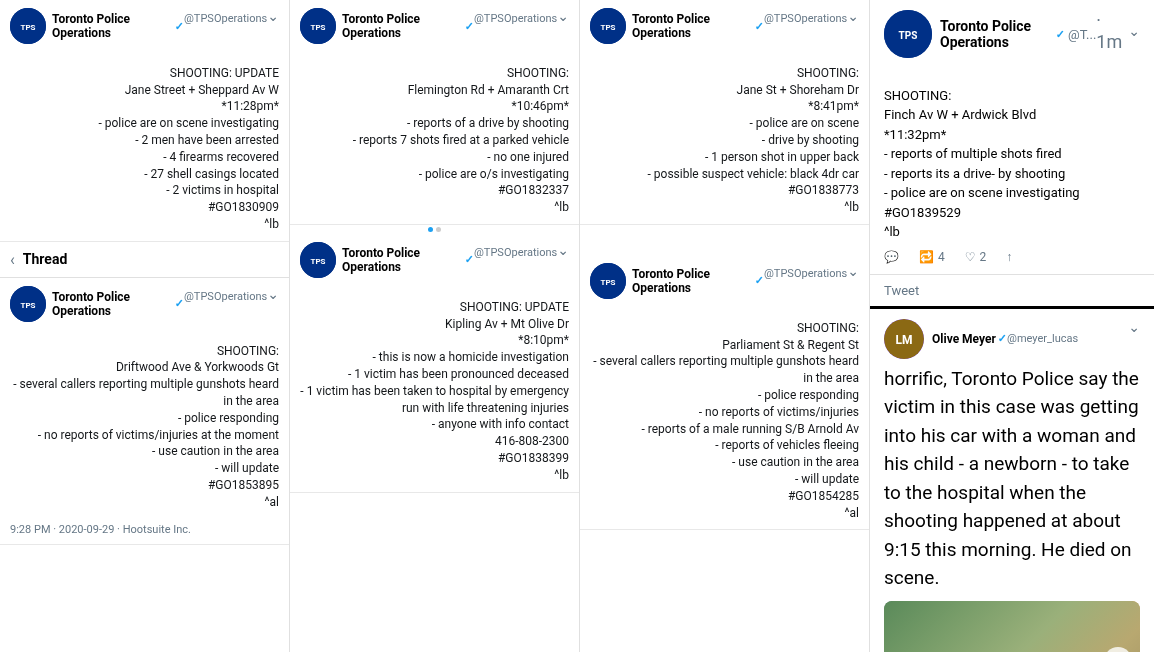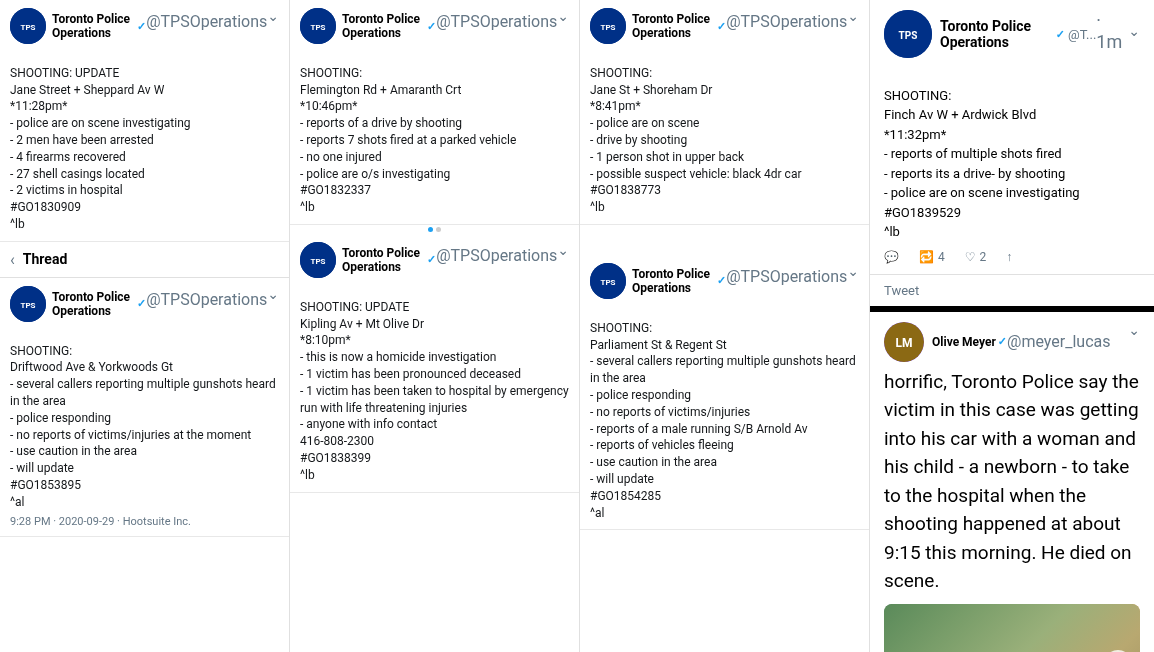--- a/index.html
+++ b/index.html
@@ -91,28 +91,29 @@
       gap: 2px;
     }
 
     .verified-badge {
       color: #1da1f2;
       font-size: 11px;
     }
 
     .account-handle {
       color: #657786;
-      font-size: 16px;
+      font-size: 11px;
     }
 
     .tweet-text {
       font-size: 12px;
       line-height: 1.4;
       white-space: pre-line;
       color: #14171a;
+      text-align: right;
     }
 
     .chevron-icon {
       color: #657786;
       font-size: 14px;
       cursor: pointer;
     }
 
     
     .thread-header {
@@ -133,21 +134,21 @@
     .thread-title {
       font-weight: bold;
       font-size: 14px;
       text-align: right;
     }
 
     
     .tweet-timestamp {
       font-size: 11px;
       color: #657786;
-      margin-top: 4px;
+      margin-top: 12px;
     }
 
     
     .expanded-panel {
       flex: 1;
       display: flex;
       flex-direction: column;
       overflow: hidden;
     }
 
@@ -210,21 +211,21 @@
     .action-item {
       display: flex;
       align-items: center;
       gap: 4px;
       cursor: pointer;
     }
 
     
     .reply-section {
       padding: 8px 14px;
-      border-bottom: 6px solid #000000;
+      border-bottom: 3px solid #000000;
       display: flex;
       align-items: center;
       gap: 8px;
     }
 
     .reply-label {
       color: #657786;
       font-size: 13px;
     }
 

